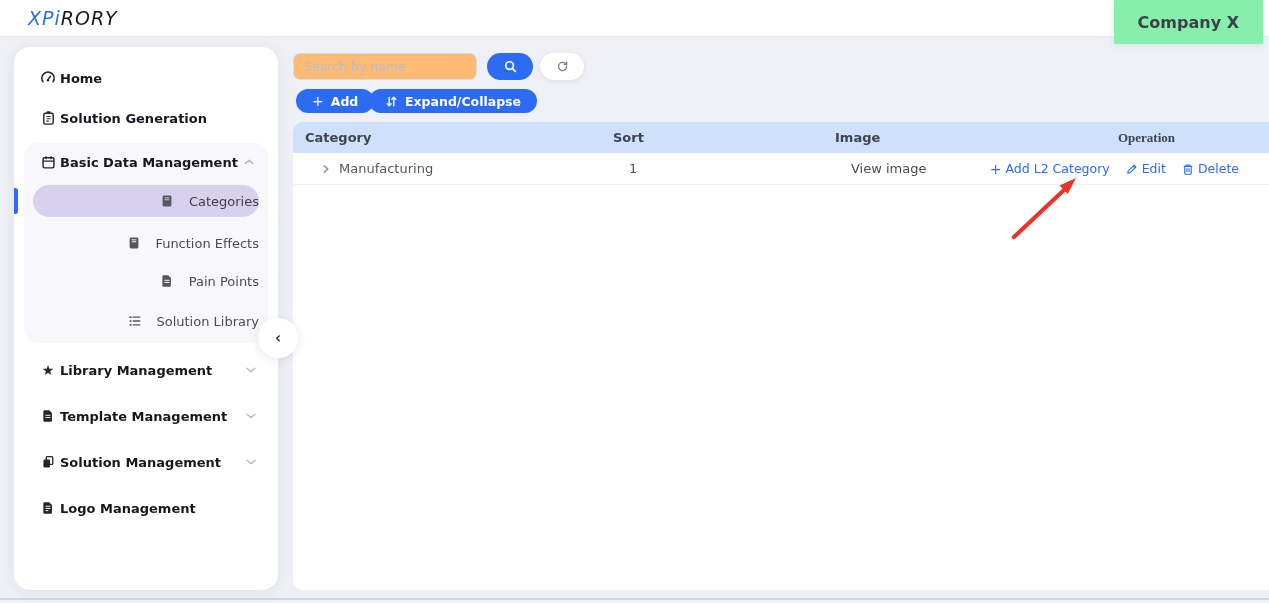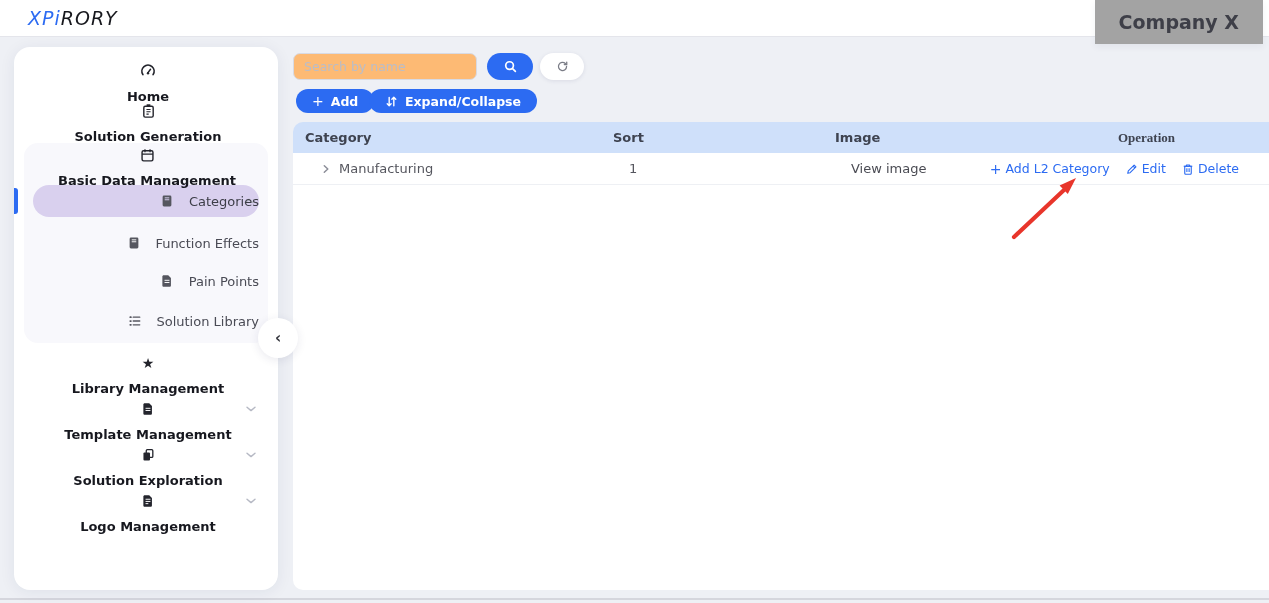--- a/index.html
+++ b/index.html
@@ -16,28 +16,28 @@
     --thead:#cfe0fa;
     --selected:#d9d0ee;
     --arrow:#e8352b;
   }
   
   .topbar{ position:absolute; top:0; left:0; right:0; height:37px; background:#fff;
            border-bottom:1px solid #e4e5eb; z-index:5; display:flex; align-items:center; }
   .logo{ margin-left:28px; font-size:19px; font-style:italic; font-weight:400; letter-spacing:1px; cursor:default;}
   .logo .lg-a{ color:var(--accent); }
   .logo .lg-b{ color:#17181d; }
-  .company-tab{ position:absolute; top:0; right:6px; height:44px; background:#a3a3a3; z-index:6;
-                display:flex; align-items:center; padding:0 24px; font-size:19px; font-weight:700;
+  .company-tab{ position:absolute; top:0; right:6px; height:44px; background:#86efac; z-index:6;
+                display:flex; align-items:center; padding:0 24px; font-size:16px; font-weight:700;
                 color:#3e3f48; box-shadow:0 3px 7px rgba(40,45,80,.06); }
   
   .sidebar{ position:absolute; left:14px; top:47px; width:264px; height:543px; background:#fff;
             border-radius:16px; box-shadow:0 2px 16px rgba(35,40,90,.07); padding-top:16px; z-index:2; }
-  .nav-item{ display:flex; align-items:center; height:30px; padding:0 22px 0 26px; gap:10px;
-             font-size:13px; font-weight:700; color:#17181f; cursor:pointer;flex-direction:column; }
+  .nav-item{ display:flex; align-items:center; height:30px; padding:0 22px 0 26px; gap:4px;
+             font-size:13px; font-weight:700; color:#17181f; cursor:pointer; }
   .nav-item .ico{ width:16px; height:16px; flex:0 0 16px; display:flex; align-items:center; justify-content:center; color:#23242c; }
   .nav-item .chev{ margin-left:auto; color:#b6b9c4; display:flex; }
   .mb10{ margin-bottom:10px; } .mb16{ margin-bottom:16px; } .mt12{ margin-top:12px; }
   .nav-group{ margin:0 10px; background:#f8f8fc; border-radius:14px; padding:4px 0 8px; }
   .nav-group .nav-item{ padding:0 14px 0 16px; }
   .sub-item{ display:flex; align-items:center; height:28px; margin:10px 9px 0; padding-left:15px; gap:14px;
              font-size:13px; font-weight:500; color:#4a4b55; border-radius:15px; cursor:pointer;justify-content:flex-end; }
   .sub-item .ico{ width:15px; height:15px; flex:0 0 15px; display:flex; align-items:center; justify-content:center; color:#55565f; }
   .sub-item.selected{ height:32px; margin:8px 9px 0; border-radius:17px; background:var(--selected); color:#3c3d47; }
   .accent-bar{ position:absolute; left:0; top:141px; width:4px; height:26px; background:var(--accent); border-radius:0 3px 3px 0; }
@@ -196,21 +196,21 @@
     </span>
   </div>
 
   <div class="nav-item mb16">
     <span class="ico">
       <svg width="14" height="14" viewBox="0 0 16 16">
         <rect x="6" y="1.8" width="7.5" height="9" rx="1.2" fill="none" stroke="currentColor" stroke-width="1.5"></rect>
         <rect x="2.8" y="5.2" width="7.5" height="9" rx="1.2" fill="currentColor"></rect>
       </svg>
     </span>
-    <span>Solution Exploration</span>
+    <span>Solution Management</span>
     <span class="chev">
       <svg width="10" height="6" viewBox="0 0 10 6" fill="none" stroke="currentColor" stroke-width="1.4" stroke-linecap="round" stroke-linejoin="round">
           <path d="M1 1.2 5 4.6l4-3.4"></path>
         </svg>
     </span>
   </div>
 
   <div class="nav-item">
     <span class="ico">
       <svg width="14" height="14" viewBox="0 0 16 16" fill="currentColor">

